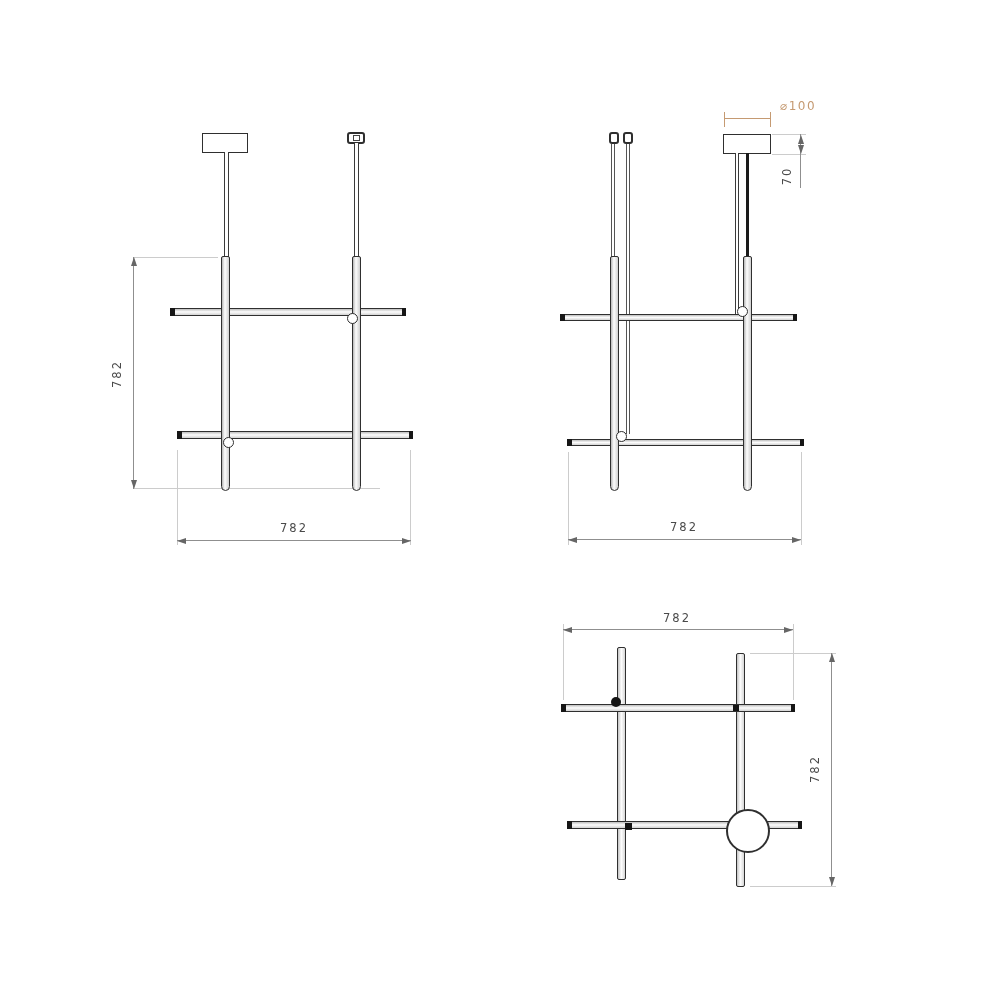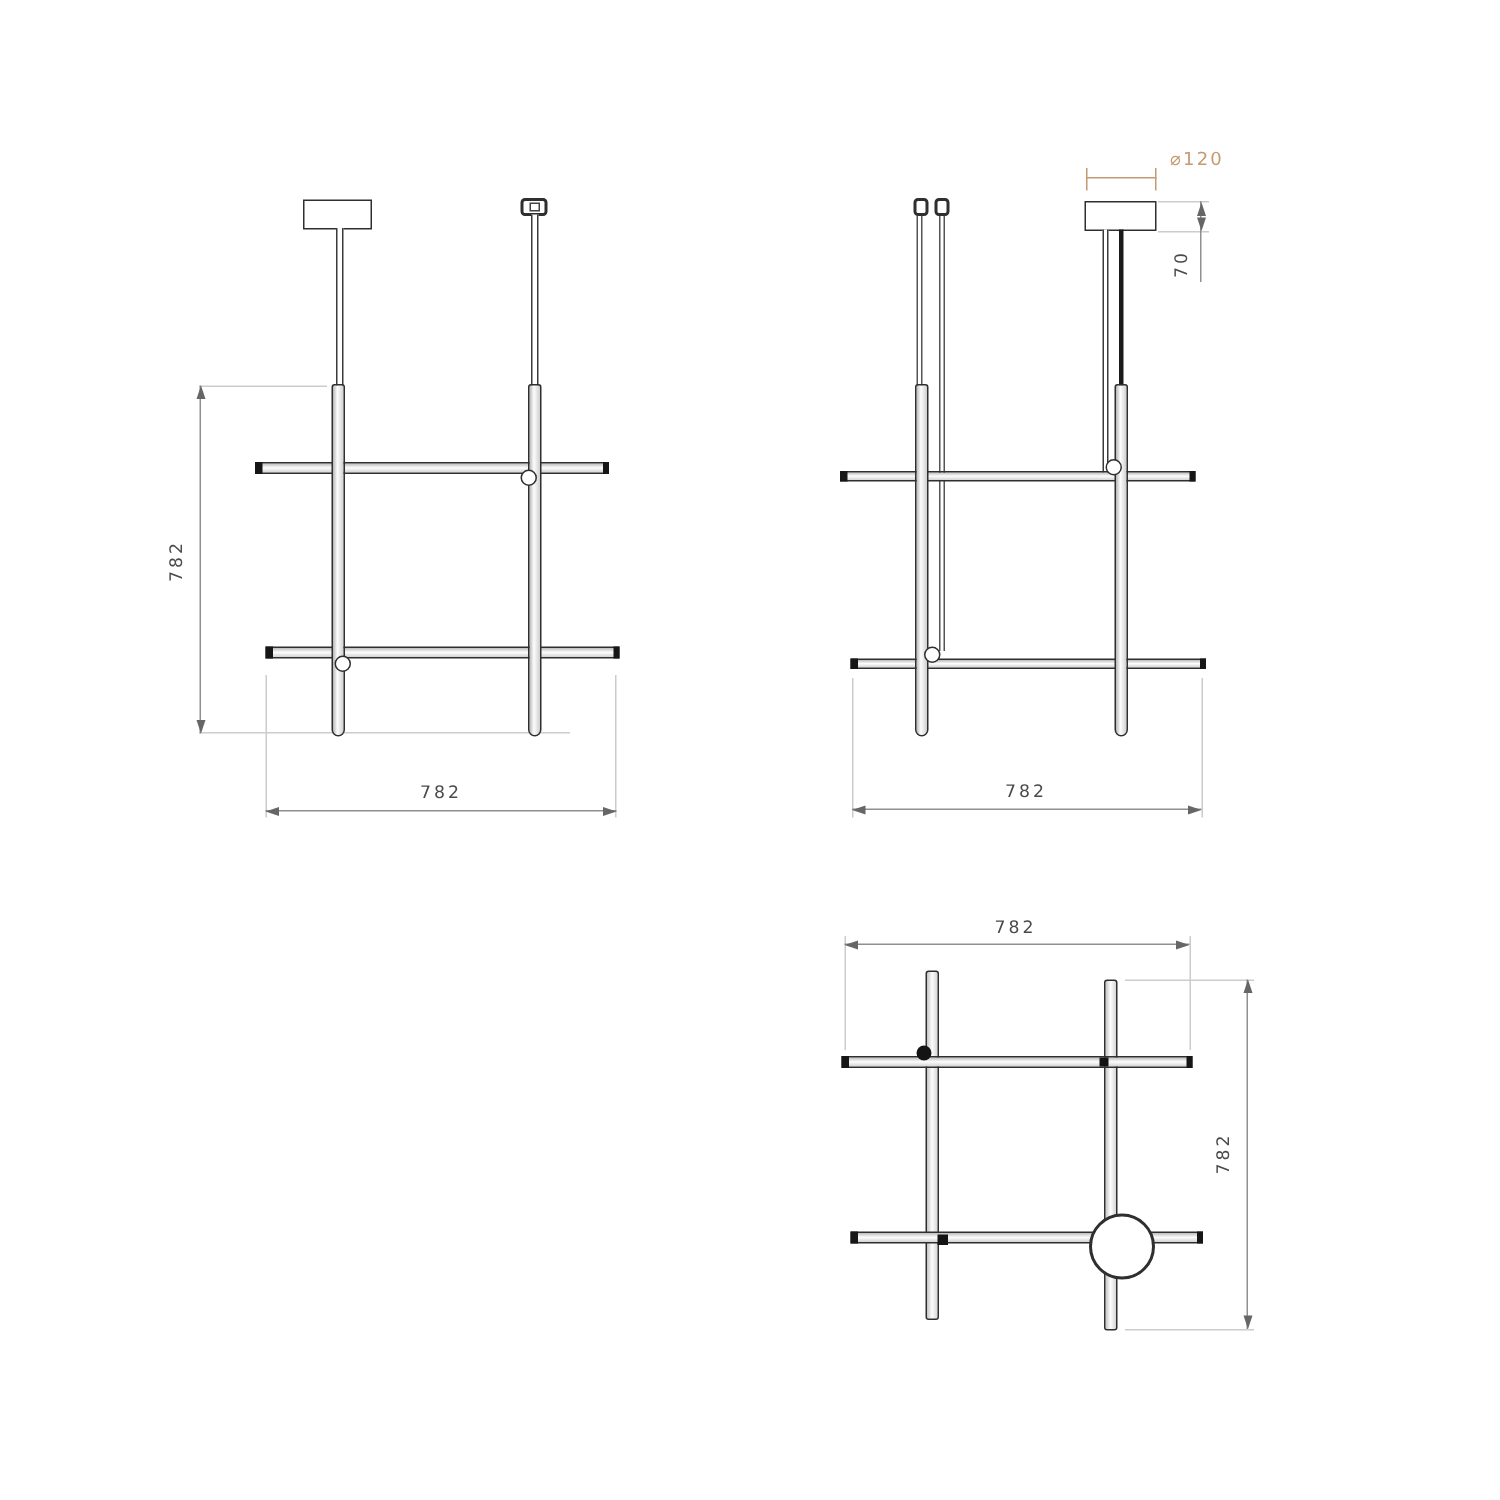--- a/index.html
+++ b/index.html
@@ -71,21 +71,21 @@
     <div class="abs tube" style="left:351.5px;top:256px;width:9px;height:235px;"></div>
     <div class="abs conn" style="left:346.5px;top:312.5px;width:11px;height:11px;"></div>
     <div class="abs conn" style="left:223px;top:437px;width:11px;height:11px;"></div>
   </div>
 
   <div>
 
     <div class="abs dim-accent" style="left:724px;top:118px;width:47px;height:1px;"></div>
     <div class="abs dim-accent" style="left:724px;top:112px;width:1px;height:15px;"></div>
     <div class="abs dim-accent" style="left:770px;top:112px;width:1px;height:15px;"></div>
-    <div class="abs dimtxt accent-txt" style="left:772px;top:99px;width:52px;">⌀120</div>
+    <div class="abs dimtxt accent-txt" style="left:772px;top:99px;width:52px;">⌀100</div>
 
     <div class="abs ext" style="left:772px;top:134px;width:34px;height:1px;"></div>
     <div class="abs ext" style="left:772px;top:153.5px;width:34px;height:1px;"></div>
     <div class="abs dim" style="left:800px;top:134px;width:1px;height:54px;"></div>
     <div class="abs a-up" style="left:797.5px;top:134.5px;"></div>
     <div class="abs a-down" style="left:797.5px;top:145px;"></div>
     <div class="abs dimtxt rot" style="left:762px;top:169px;width:50px;">70</div>
 
     <div class="abs ext" style="left:567.5px;top:452px;width:1px;height:93px;"></div>
     <div class="abs ext" style="left:800.5px;top:452px;width:1px;height:93px;"></div>

